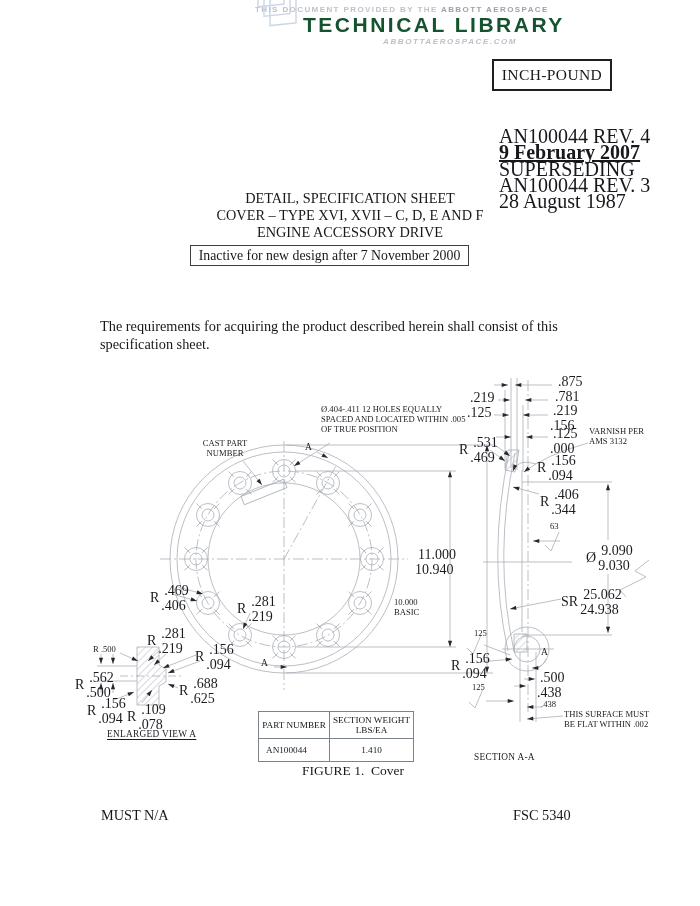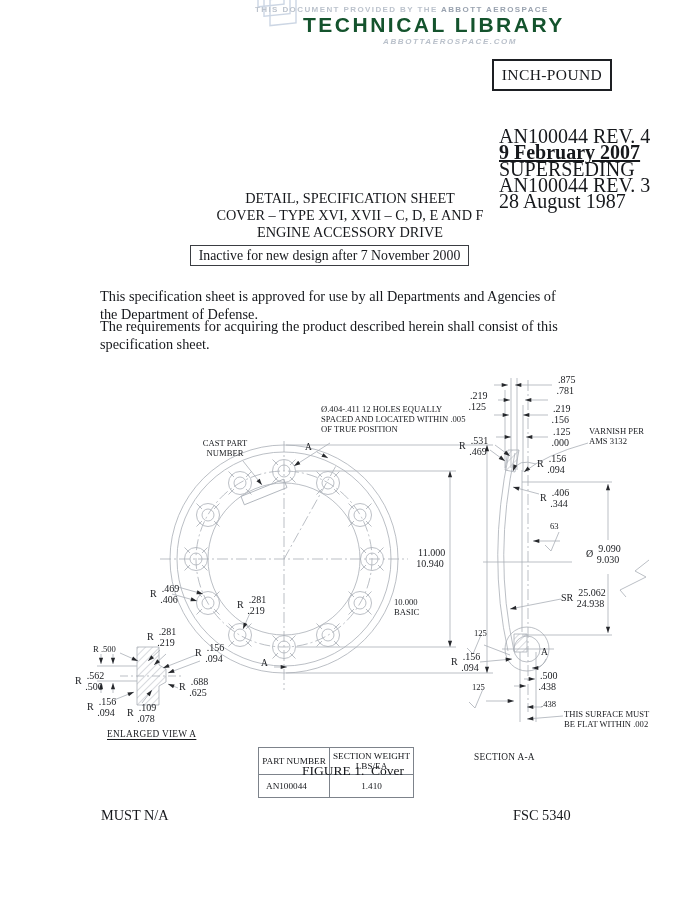--- a/index.html
+++ b/index.html
@@ -19,32 +19,32 @@
              display:flex;align-items:center;justify-content:center;font-size:15.5px;letter-spacing:.4px;}
   .rev{position:absolute;left:499px;top:96px;font-size:20px;line-height:16.3px;white-space:nowrap;margin-top:32px;}
   .rev .u{text-decoration:underline;font-weight:bold;}
   
   .tline{position:absolute;left:0;right:0;text-align:center;font-size:14.3px;white-space:nowrap;}
   .inactive{position:absolute;left:190px;top:245px;width:277px;height:19px;border:1px solid #3a3d42;
             display:flex;align-items:center;justify-content:center;font-size:13.8px;}
   .para{position:absolute;left:100px;width:474px;font-size:14.3px;line-height:1.26;}
   
   .note{position:absolute;font-size:8.6px;line-height:1.18;white-space:pre-line;color:#1a1c20;}
-  .dim{position:absolute;display:flex;align-items:center;font-size:10px;line-height:1.05;
-       white-space:nowrap;color:#1a1c20;text-align:center;}
+  .dim{position:absolute;display:flex;align-items:center;font-size:14px;line-height:1.05;
+       white-space:nowrap;color:#1a1c20;}
   .dim .pre{margin-right:2px;}
   .dim .stk span{display:block;}
   .dim .stk span:first-child{margin-left:3px;}
   .single{position:absolute;font-size:8.6px;white-space:nowrap;color:#1a1c20;}
   .viewcap{position:absolute;font-size:9.3px;letter-spacing:.3px;white-space:nowrap;color:#1a1c20;}
   .uline{text-decoration:underline;text-underline-offset:2px;}
   .marker-a{position:absolute;font-size:9.5px;color:#1a1c20;}
   
   .ftable{position:absolute;left:258px;top:711px;width:154px;height:49px;border:1px solid #7d838b;
-          display:grid;grid-template-columns:71px 1fr;grid-template-rows:27px 1fr;font-size:9.2px;margin-top:36px;}
+          display:grid;grid-template-columns:71px 1fr;grid-template-rows:27px 1fr;font-size:9.2px;}
   .ftable .cell{display:flex;align-items:center;justify-content:center;text-align:center;white-space:pre-line;}
   .ftable .c1{border-right:1px solid #7d838b;}
   .ftable .hd{border-bottom:1px solid #7d838b;}
   .ftable .part{justify-content:flex-start;padding-left:7px;}
   .figcap{position:absolute;left:0;right:0;top:763px;text-align:center;font-size:13.5px;white-space:pre;margin-left:6px;}
   .foot{position:absolute;top:807px;font-size:14.3px;white-space:nowrap;}
 </style>
 </head>
 <body>
 
@@ -208,21 +208,20 @@
     <div>28 August 1987</div>
   </div>
 
   <div class="tline" style="top:190px">DETAIL, SPECIFICATION SHEET</div>
   <div class="tline" style="top:224px">ENGINE ACCESSORY DRIVE</div>
   <div class="tline" style="top:207px">COVER – TYPE XVI, XVII – C, D, E AND F</div>
   <div class="inactive">
     <span>Inactive for new design after 7 November 2000</span>
   </div>
 
-  <div class="para" style="top:287px">This specification sheet is approved for use by all Departments and Agencies of the Department of Defense.</div>
   <div class="para" style="top:317px">The requirements for acquiring the product described herein shall consist of this specification sheet.</div>
 
   <div class="note" style="left:321px;top:404px">Ø.404-.411 12 HOLES EQUALLY
 SPACED AND LOCATED WITHIN .005
 OF TRUE POSITION</div>
   <div class="note" style="left:199px;top:438px;width:52px;text-align:center">CAST PART
 NUMBER</div>
   <div class="marker-a" style="left:305px;top:442px">A</div>
   <div class="marker-a" style="left:261px;top:658px">A</div>
   <div class="dim" style="left:415px;top:548px">

